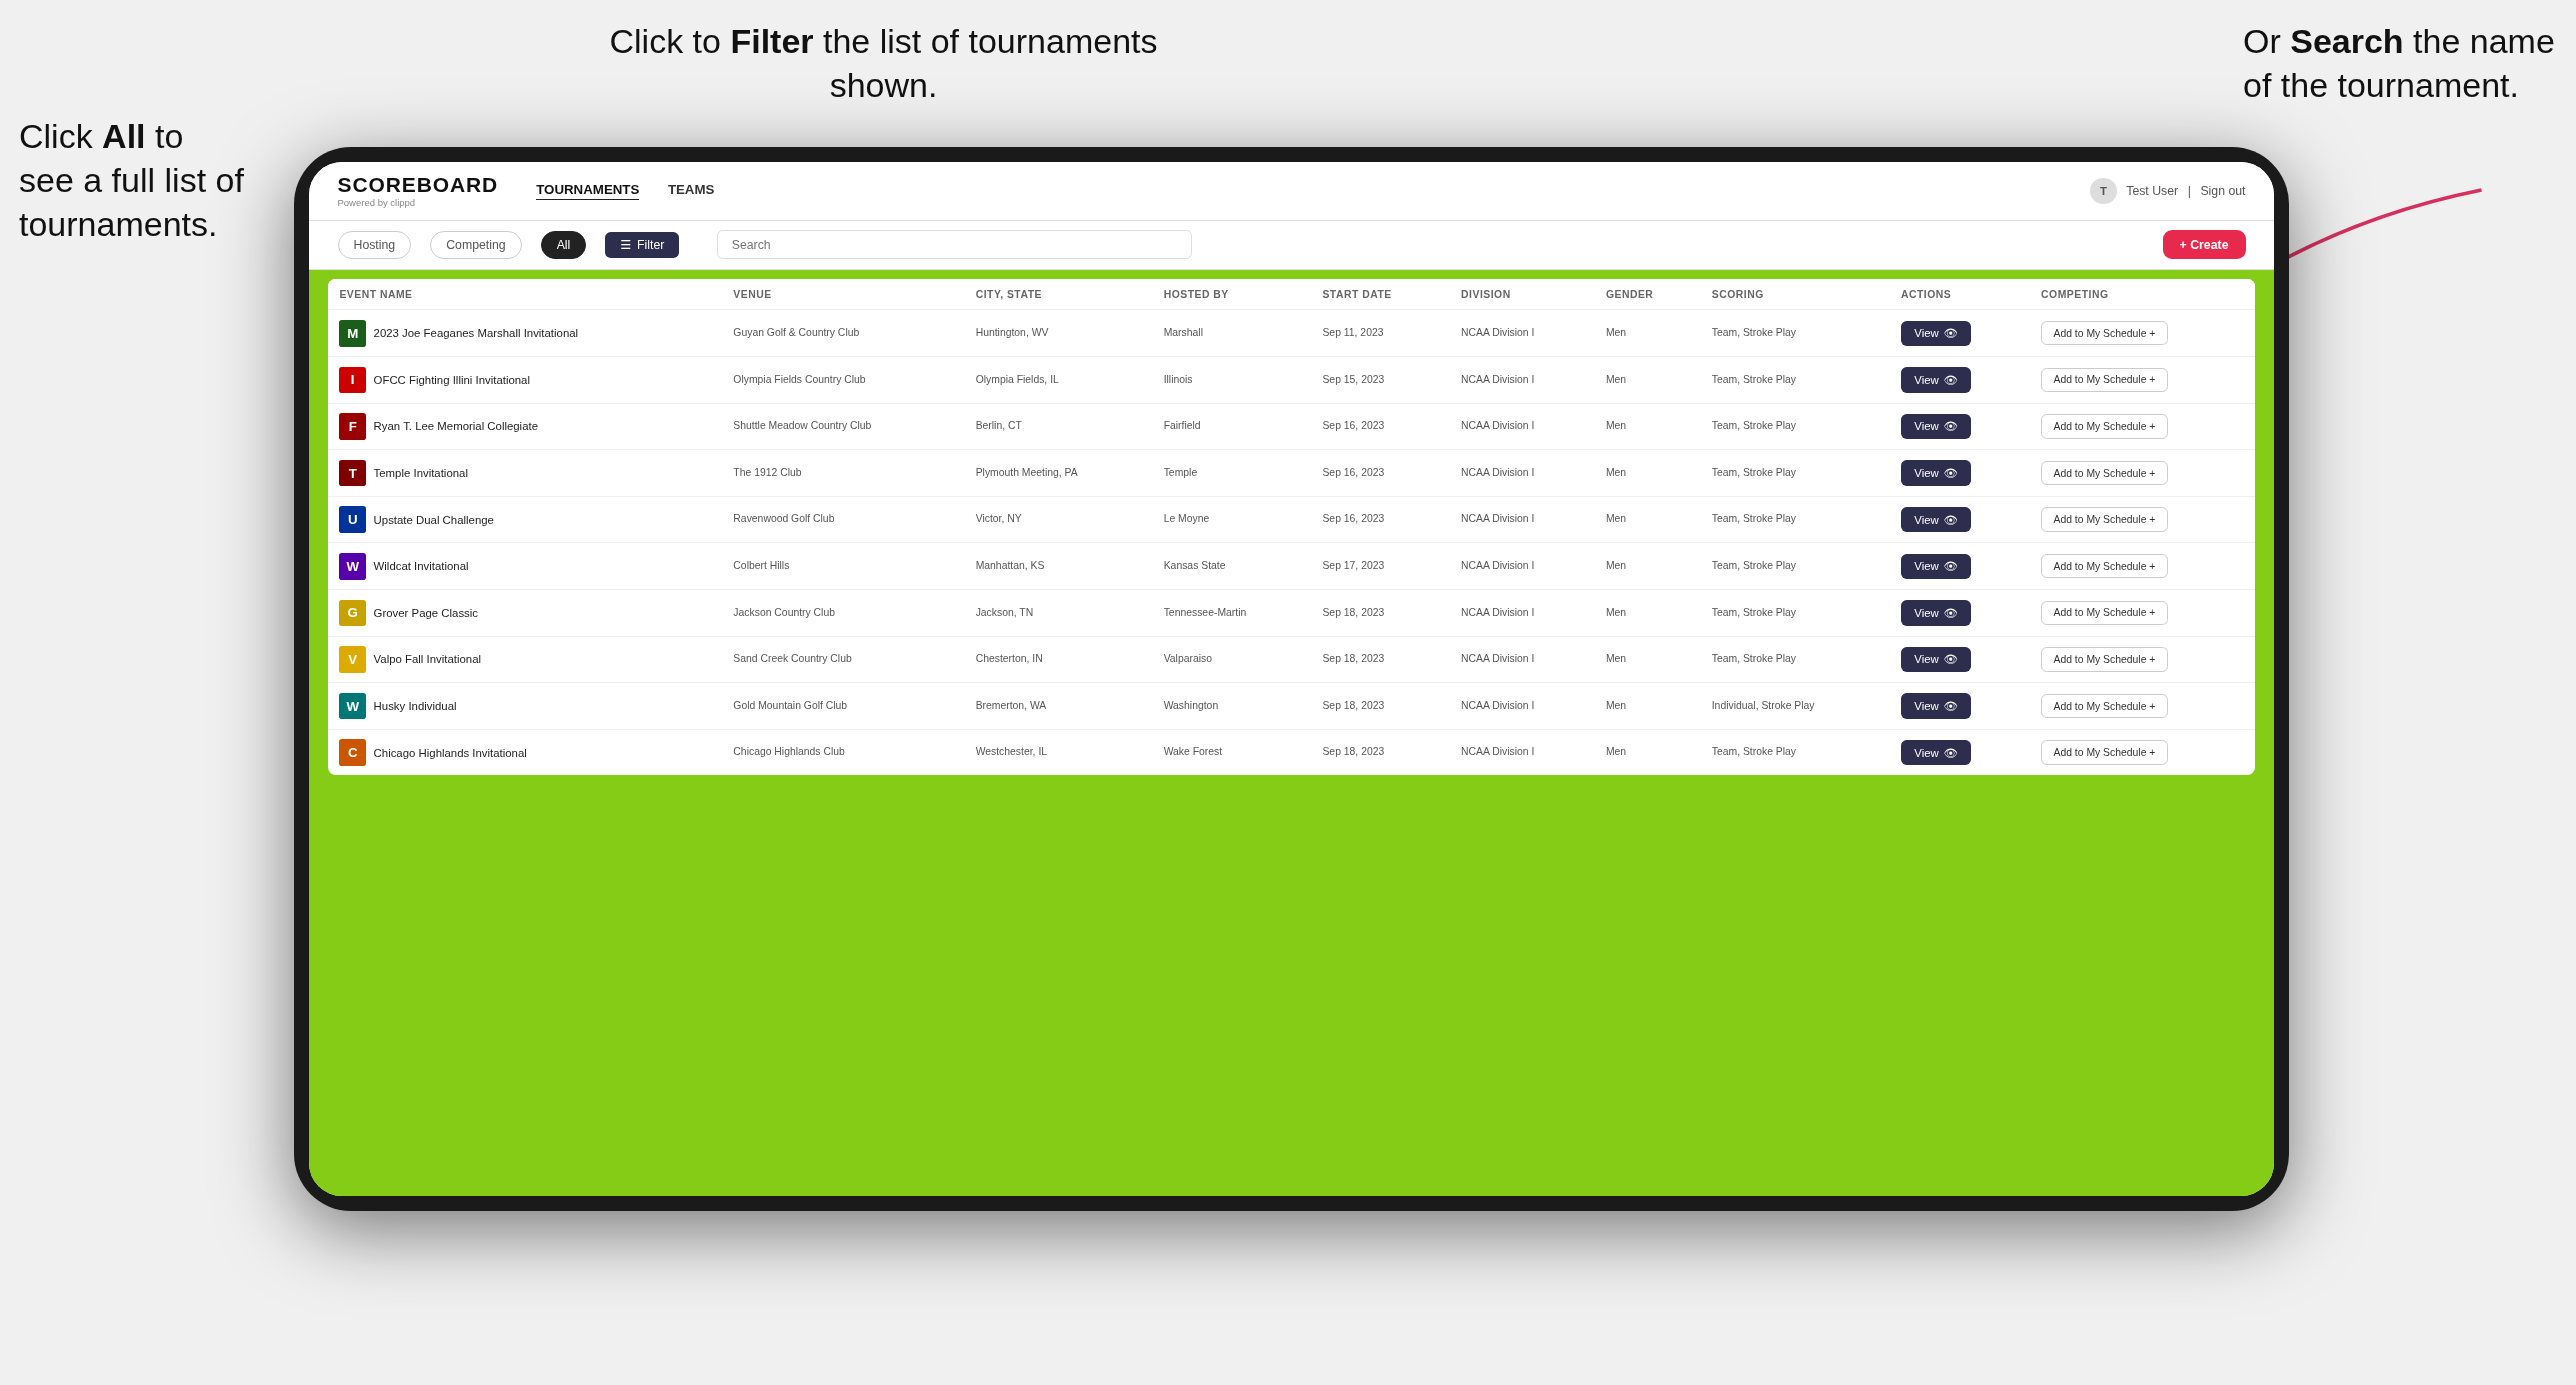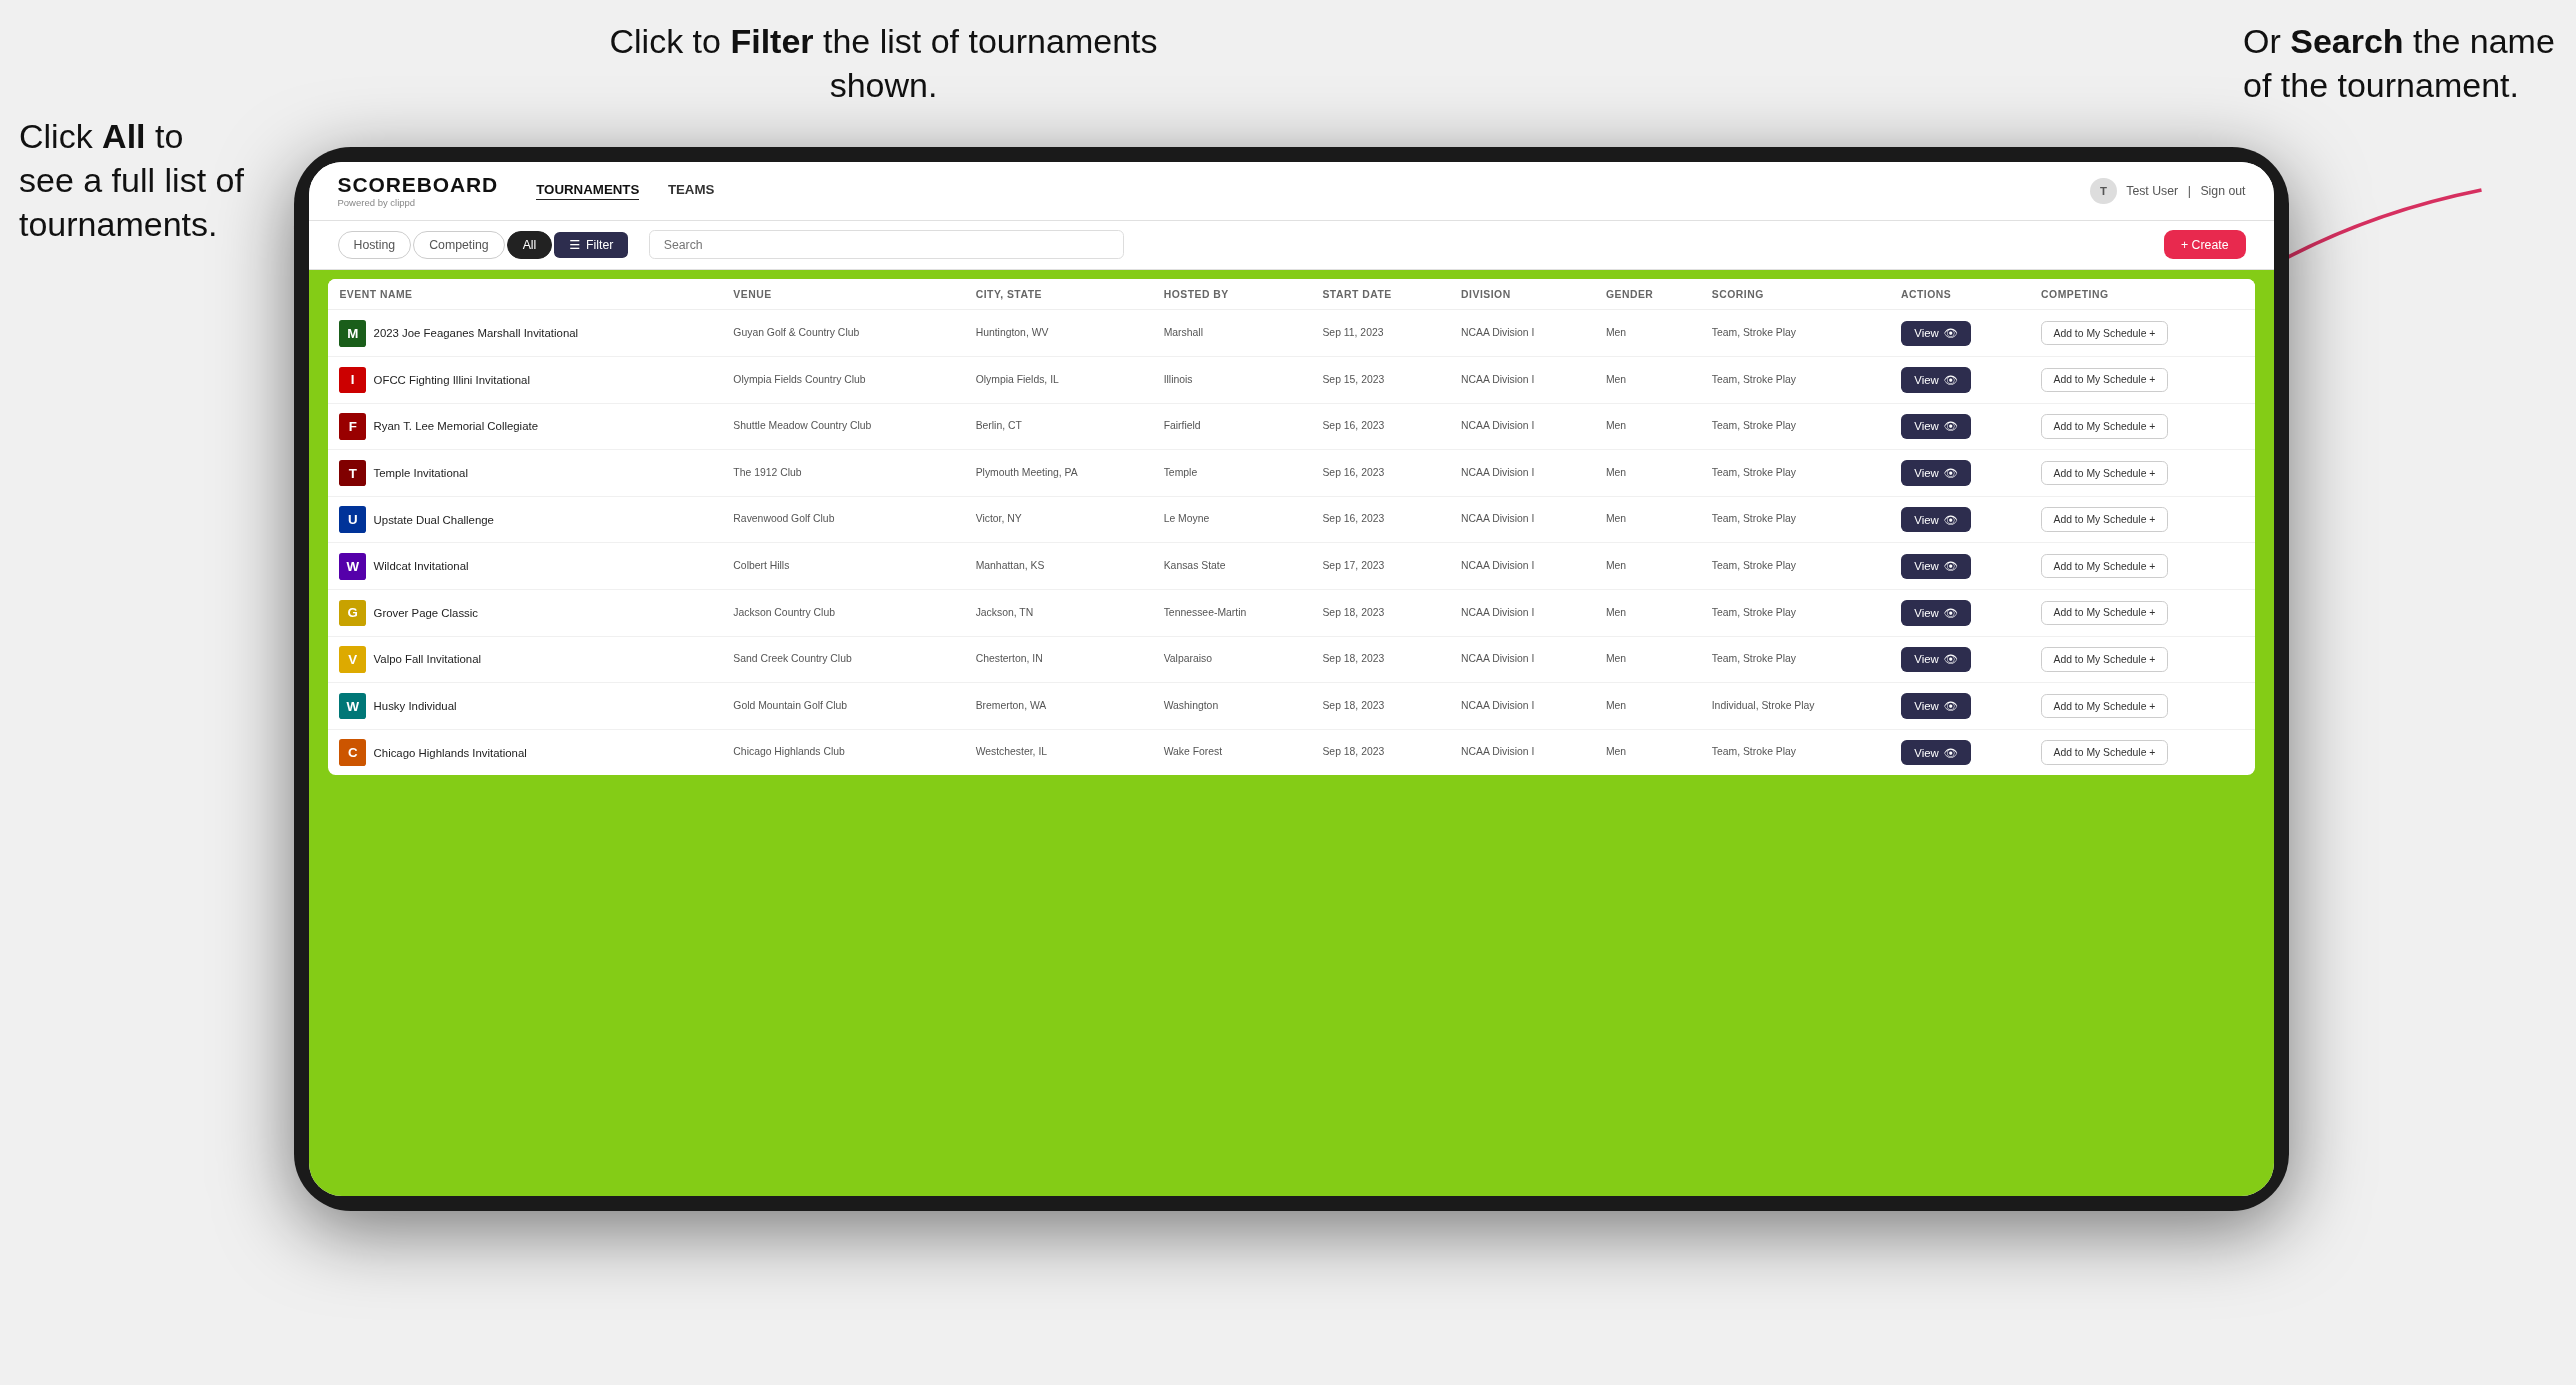--- a/index.html
+++ b/index.html
@@ -125,21 +125,21 @@
       font-size: 11.4px;
       font-weight: bold;
     }
 
     
     .filter-bar {
       background: white;
       padding: 9.5px 28.5px;
       display: flex;
       align-items: center;
-      gap: 2px;
+      gap: 19px;
       border-bottom: 0.9px solid #e0e0e0;
     }
     .filter-tab {
       padding: 5.7px 15px;
       border-radius: 19px;
       font-size: 12.3px;
       border: 0.9px solid #ccc;
       background: white;
       cursor: pointer;
       color: #555;
@@ -173,21 +173,21 @@
       background: white;
     }
     .create-btn {
       margin-left: auto;
       background: #e8294e;
       color: white;
       border: none;
       padding: 7.6px 17px;
       border-radius: 9px;
       font-size: 12.3px;
-      font-weight: 400;
+      font-weight: 700;
       cursor: pointer;
     }
 
     
     .table-container {
       flex: 1;
       overflow-y: auto;
       background: #84cc16;
       padding: 0 19px 19px 19px;
     }

